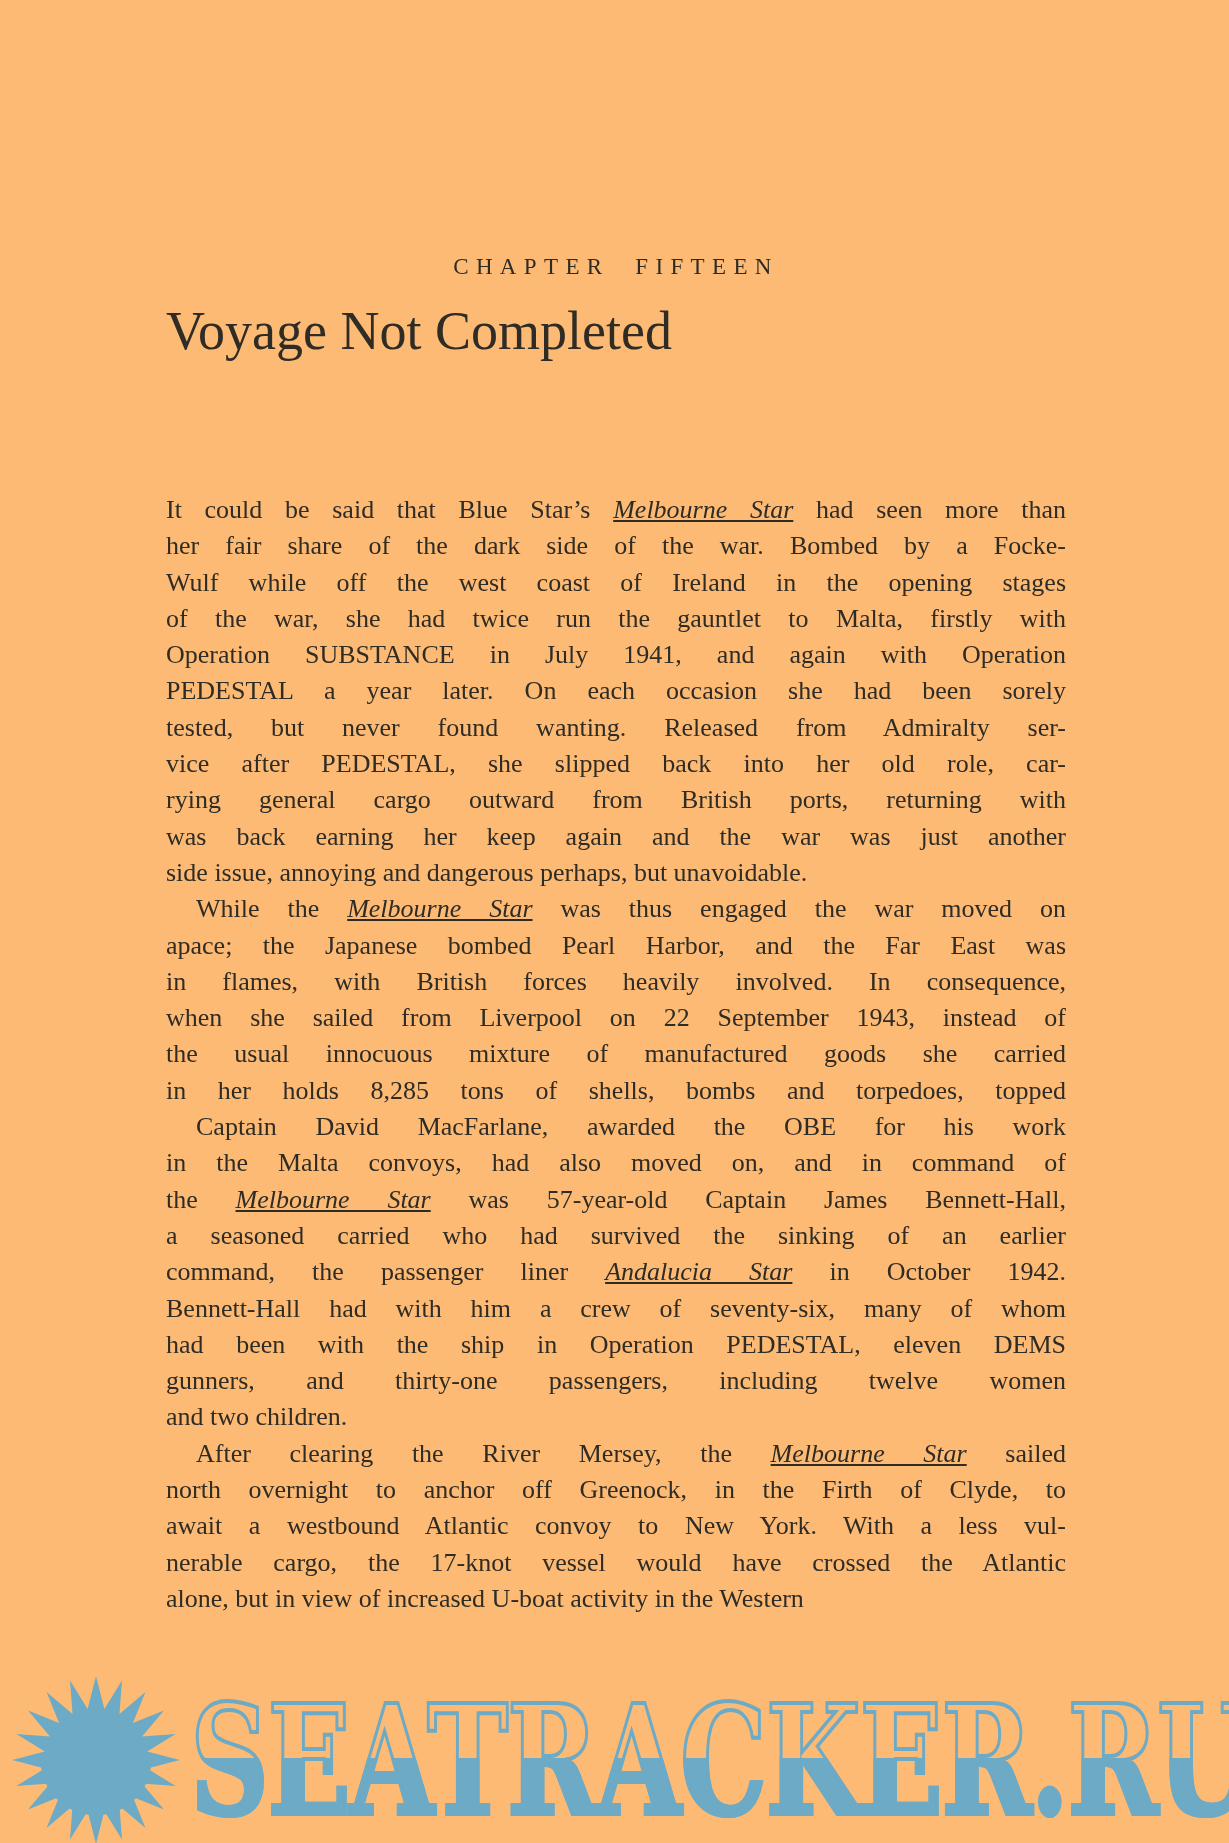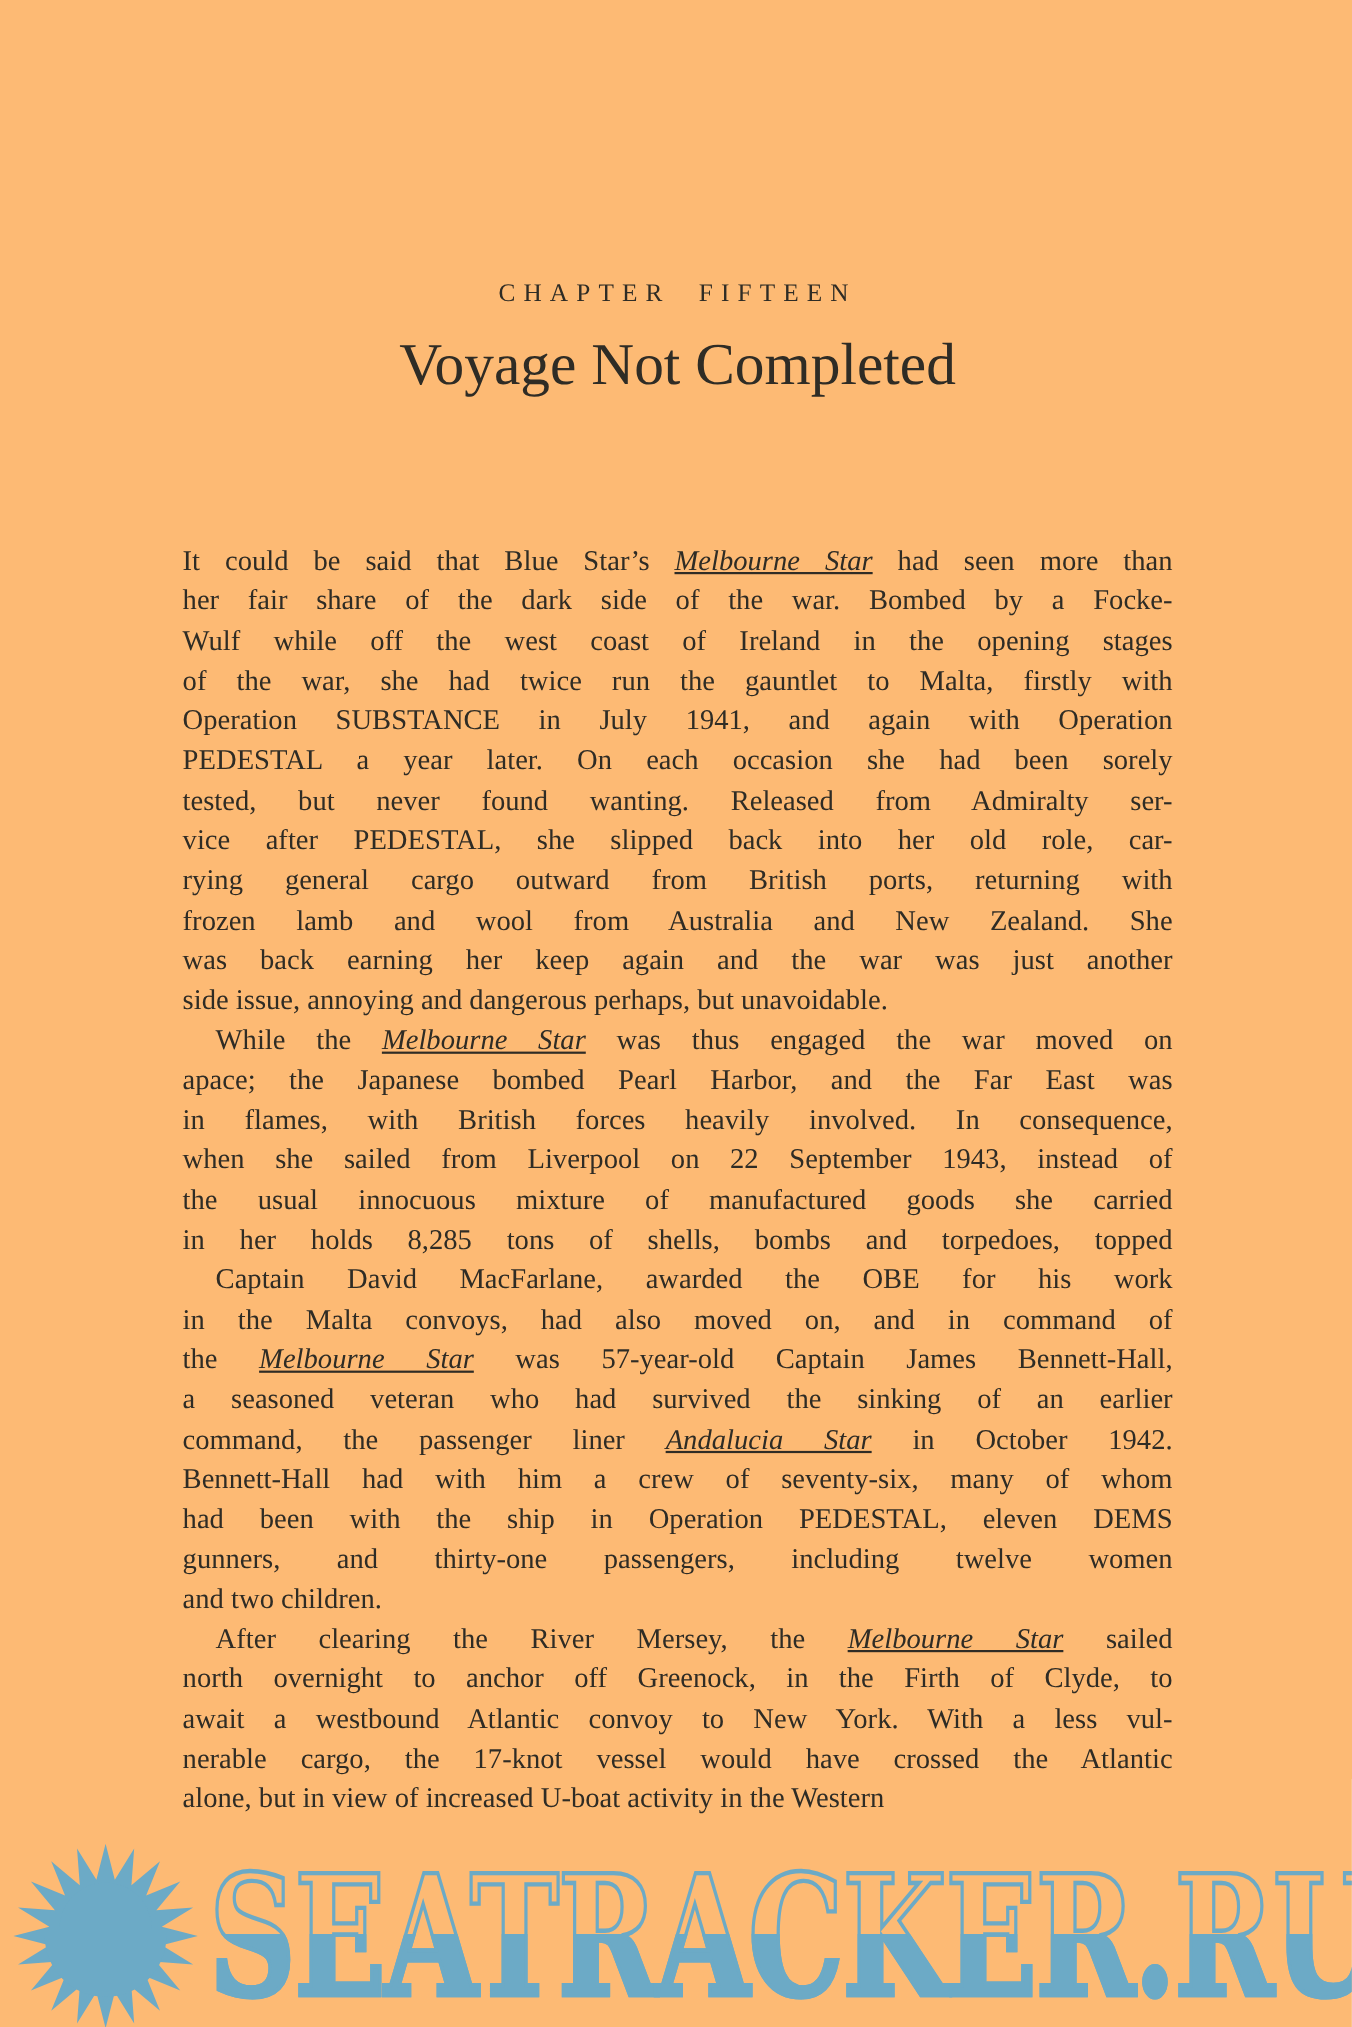--- a/index.html
+++ b/index.html
@@ -23,21 +23,20 @@
     letter-spacing: 0.32em;
     word-spacing: 0.55em;
     white-space: nowrap;
   }
   .title {
     position: absolute;
     left: 166px;
     top: 300px;
     width: 900px;
     margin: 0;
-    text-align: center;
     font-size: 54px;
     font-weight: normal;
     white-space: nowrap;
   }
   .body-text {
     position: absolute;
     left: 166px;
     top: 492px;
     width: 900px;
     font-size: 26px;
@@ -101,37 +100,36 @@
       <div class="para">
         <div class="line">It could be said that Blue Star’s <em>Melbourne Star</em> had seen more than</div>
         <div class="line">her fair share of the dark side of the war. Bombed by a Focke-</div>
         <div class="line">Wulf while off the west coast of Ireland in the opening stages</div>
         <div class="line">of the war, she had twice run the gauntlet to Malta, firstly with</div>
         <div class="line">Operation SUBSTANCE in July 1941, and again with Operation</div>
         <div class="line">PEDESTAL a year later. On each occasion she had been sorely</div>
         <div class="line">tested, but never found wanting. Released from Admiralty ser-</div>
         <div class="line">vice after PEDESTAL, she slipped back into her old role, car-</div>
         <div class="line">rying general cargo outward from British ports, returning with</div>
-        <div class="line">frozen lamb and wool from Australia and New Zealand. She</div>
         <div class="line">was back earning her keep again and the war was just another</div>
         <div class="line para-end">side issue, annoying and dangerous perhaps, but unavoidable.</div>
       </div>
       <div class="para">
         <div class="line indent">While the <em>Melbourne Star</em> was thus engaged the war moved on</div>
         <div class="line">apace; the Japanese bombed Pearl Harbor, and the Far East was</div>
         <div class="line">in flames, with British forces heavily involved. In consequence,</div>
         <div class="line">when she sailed from Liverpool on 22 September 1943, instead of</div>
         <div class="line">the usual innocuous mixture of manufactured goods she carried</div>
         <div class="line">in her holds 8,285 tons of shells, bombs and torpedoes, topped</div>
       </div>
       <div class="para">
         <div class="line indent">Captain David MacFarlane, awarded the OBE for his work</div>
         <div class="line">in the Malta convoys, had also moved on, and in command of</div>
         <div class="line">the <em>Melbourne Star</em> was 57-year-old Captain James Bennett-Hall,</div>
-        <div class="line">a seasoned veteran who had survived the sinking of an earlier</div>
+        <div class="line">a seasoned carried who had survived the sinking of an earlier</div>
         <div class="line">command, the passenger liner <em>Andalucia Star</em> in October 1942.</div>
         <div class="line">Bennett-Hall had with him a crew of seventy-six, many of whom</div>
         <div class="line">had been with the ship in Operation PEDESTAL, eleven DEMS</div>
         <div class="line">gunners, and thirty-one passengers, including twelve women</div>
         <div class="line para-end">and two children.</div>
       </div>
       <div class="para">
         <div class="line indent">After clearing the River Mersey, the <em>Melbourne Star</em> sailed</div>
         <div class="line">north overnight to anchor off Greenock, in the Firth of Clyde, to</div>
         <div class="line">await a westbound Atlantic convoy to New York. With a less vul-</div>

